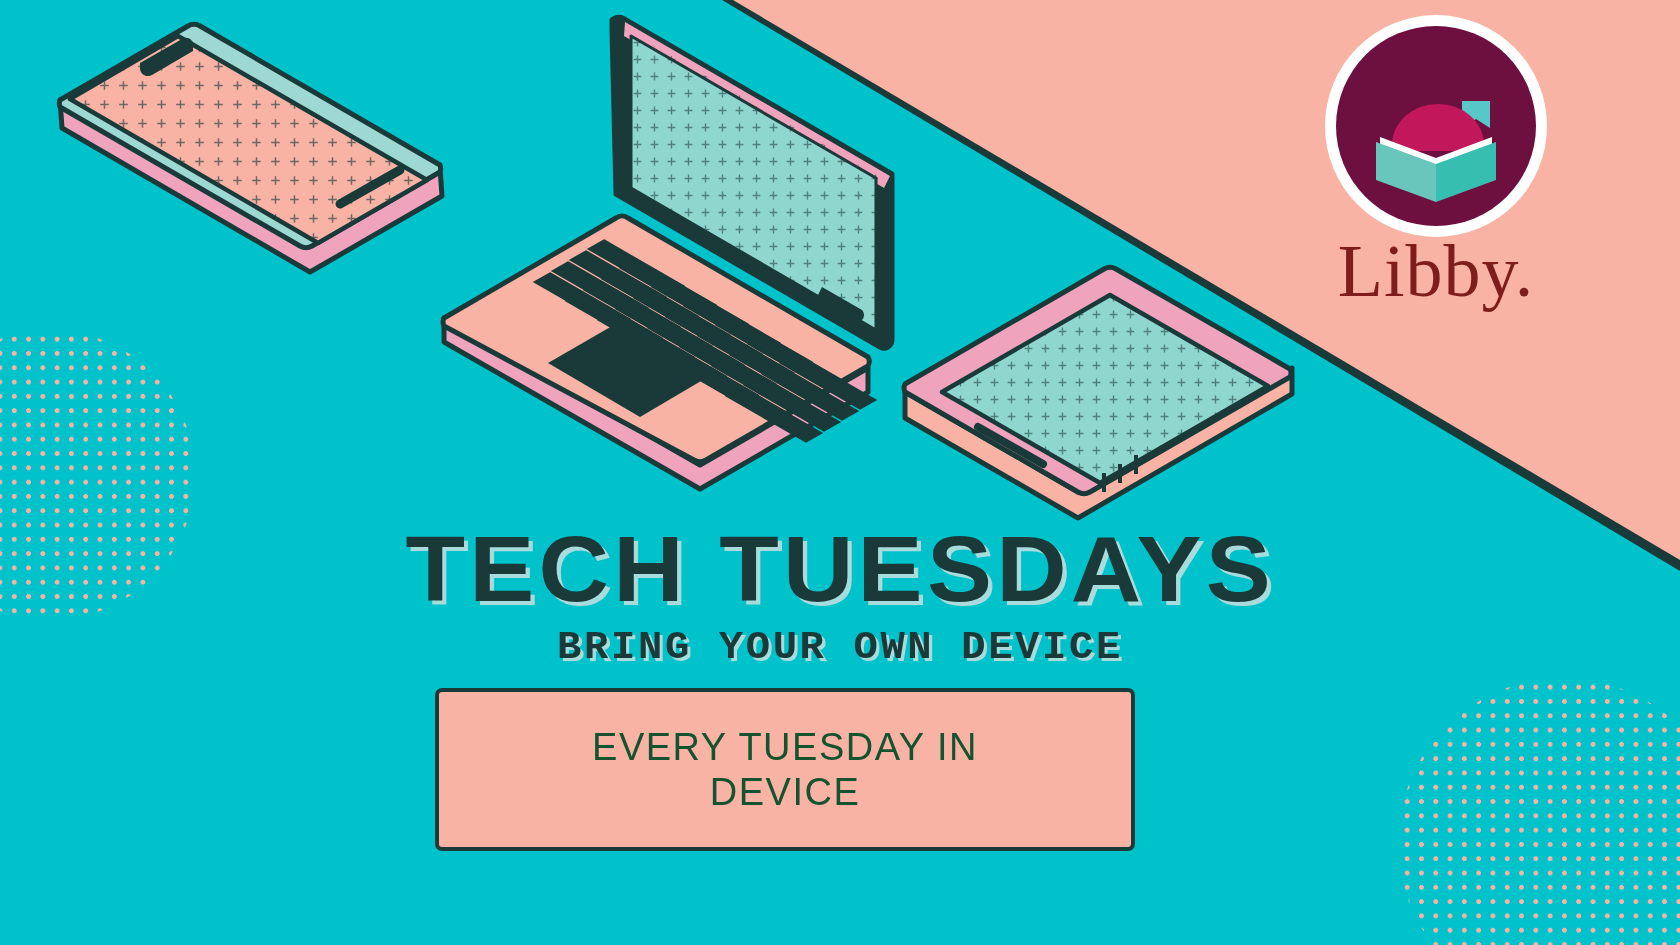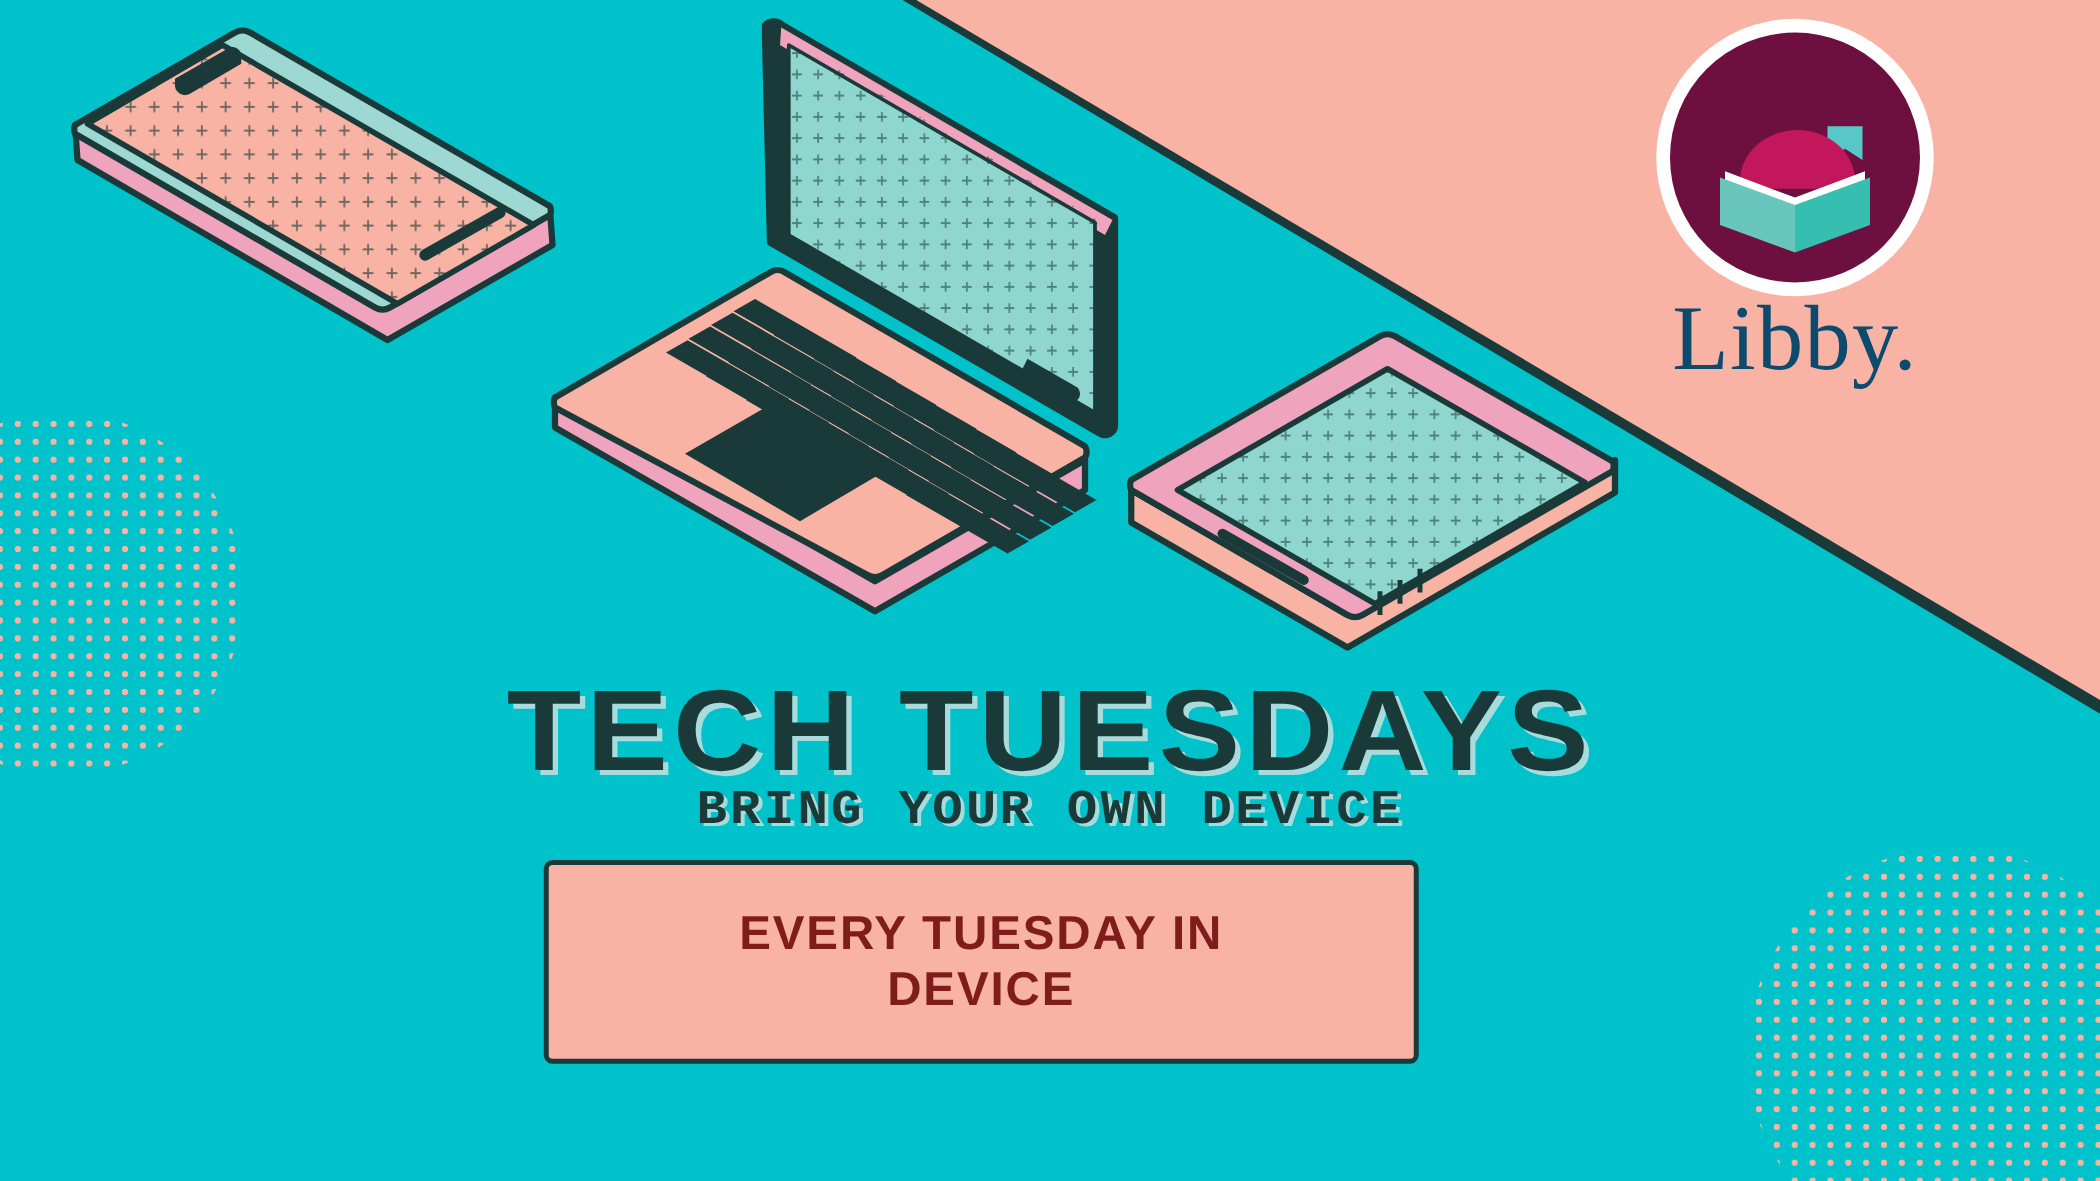--- a/index.html
+++ b/index.html
@@ -29,21 +29,21 @@
     border-radius:50%;
   }
   .dots-left{left:-95px;top:330px;width:290px;height:290px;}
   .dots-right{left:1398px;top:678px;width:330px;height:330px;}
 
   
   .devices{position:absolute;left:0;top:0;width:1680px;height:945px;}
 
   
   .headline-wrap{
-    position:absolute;left:0;top:523px;width:1680px;text-align:center;margin-top:16px;
+    position:absolute;left:0;top:523px;width:1680px;text-align:center;
   }
   .headline{
     display:inline-block;
     font-family:"Liberation Sans", sans-serif;
     font-size:92px;
     font-weight:bold;
     letter-spacing:4px;
     color:#1a3a3a;
     line-height:1;
     text-shadow:4px 4px 0 #a8dcdc;
@@ -67,42 +67,42 @@
   .infobox{
     position:absolute;left:435px;top:688px;width:700px;height:163px;
     background:#f8b3a4;
     border:4px solid #1a3a3a;
     border-radius:7px;
     box-sizing:border-box;
     display:flex;flex-direction:column;
     align-items:center;justify-content:center;
   }
   .infobox .line{
-    color:#7f1d1d;
-    font-weight:bold;
+    color:#14532d;
+    font-weight:normal;
     letter-spacing:1.5px;
     line-height:1.17;
     text-align:left;
     font-size:38px;
   }
   .infobox .line.l1{font-size:38px;}
   .infobox .line.l2{font-size:38px;}
   .infobox .line.l3{font-size:41px;letter-spacing:2px;margin-top:2px;}
 
   
   .libby{
     position:absolute;left:1316px;top:12px;width:240px;height:330px;
     text-align:center;
   }
   .libby-mark{width:228px;height:228px;display:block;margin:0 auto;}
   .libby-word{
     margin-top:-6px;
     font-family:"Liberation Serif", serif;
     font-size:74px;
-    color:#0c4a6e;
+    color:#7f1d1d;
     line-height:1;
     letter-spacing:1px;
   }
 </style>
 </head>
 <body>
 
 <div class="poster">
 
   <div class="diag-pink"></div>

